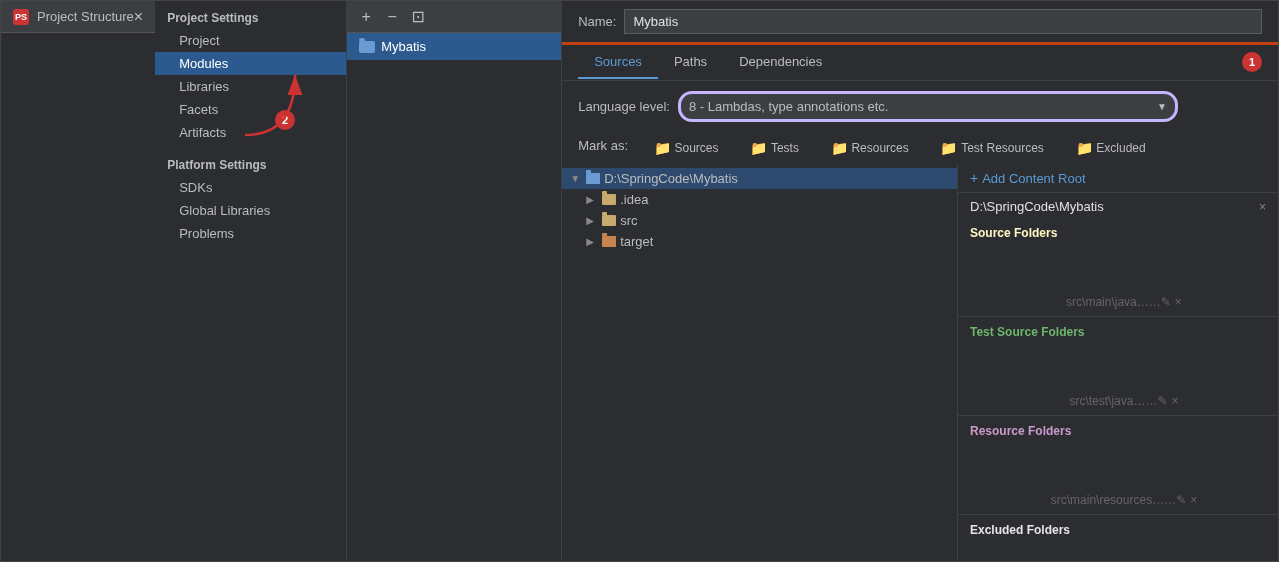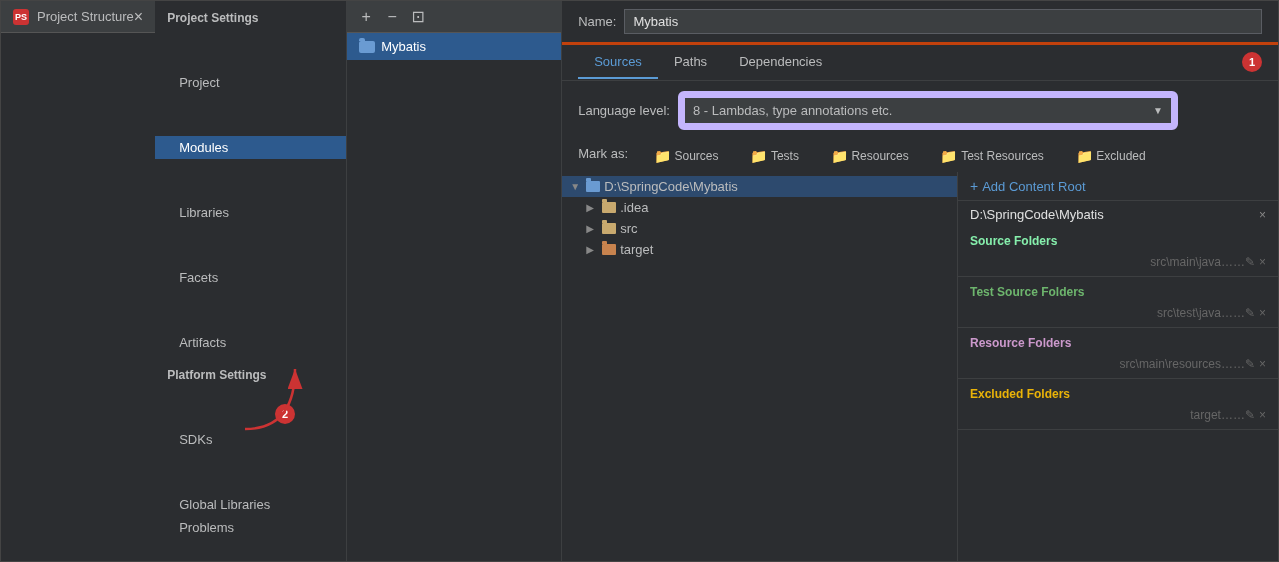--- a/index.html
+++ b/index.html
@@ -67,21 +67,20 @@
       color: #bbbcbd;
       font-size: 12px;
       font-weight: bold;
       padding: 6px 8px 4px 12px;
     }
     .sidebar-item {
       padding: 4px 12px 4px 24px;
       cursor: pointer;
       color: #bbbcbd;
       font-size: 13px;
-      margin-top: 42px;
     }
     .sidebar-item.active {
       background: #2d5a8e;
       color: #ffffff;
     }
     .sidebar-item.plain { color: #bbbcbd; }
     
     .module-panel {
       width: 215px;
       background: #2b2d30;
@@ -191,22 +190,22 @@
     }
     .language-level-row {
       display: flex;
       align-items: center;
       padding: 10px 16px;
       gap: 8px;
       flex-shrink: 0;
     }
     .ll-label { color: #bbbcbd; font-size: 13px; }
     .ll-select-wrapper {
-      border: 7px solid #c4b5fd;
-      border-radius: 6px;
+      border: 3px solid #c4b5fd;
+      border-radius: 14px;
       display: flex;
       align-items: center;
       background: #3c3f41;
       flex: 1;
       max-width: 500px;
       gap: 46px;
     }
     .ll-select {
       background: transparent;
       border: none;
@@ -308,31 +307,32 @@
     .close-x { color: #888; cursor: pointer; font-size: 12px; }
     .folder-section {
       padding: 4px 0;
       border-bottom: 1px solid #3d3f41;
     }
     .folder-section-title {
       padding: 4px 12px;
       font-size: 12px;
       font-weight: bold;
     }
-    .folder-section-title.sources-color { color: #86efac; }
+    .folder-section-title.sources-color { color: #fef9c3; }
     .folder-section-title.tests-color { color: #6db56d; }
     .folder-section-title.resources-color { color: #cc99cc; }
-    .folder-section-title.excluded-color { color: #eab308; }
+    .folder-section-title.excluded-color { color: #e5e5e5; }
     .folder-section-item {
       padding: 3px 12px 3px 24px;
       font-size: 12px;
       color: #888;
       display: flex;
       align-items: center;
-      justify-content: flex-end;
+      justify-content: center;
+      margin-top: 48px;
     }
     .folder-section-actions {
       display: flex; gap: 4px;
     }
     .action-icon { color: #666; cursor: pointer; font-size: 12px; }
     
     .badge-circle {
       width: 20px; height: 20px;
       border-radius: 50%;
       display: flex; align-items: center; justify-content: center;

